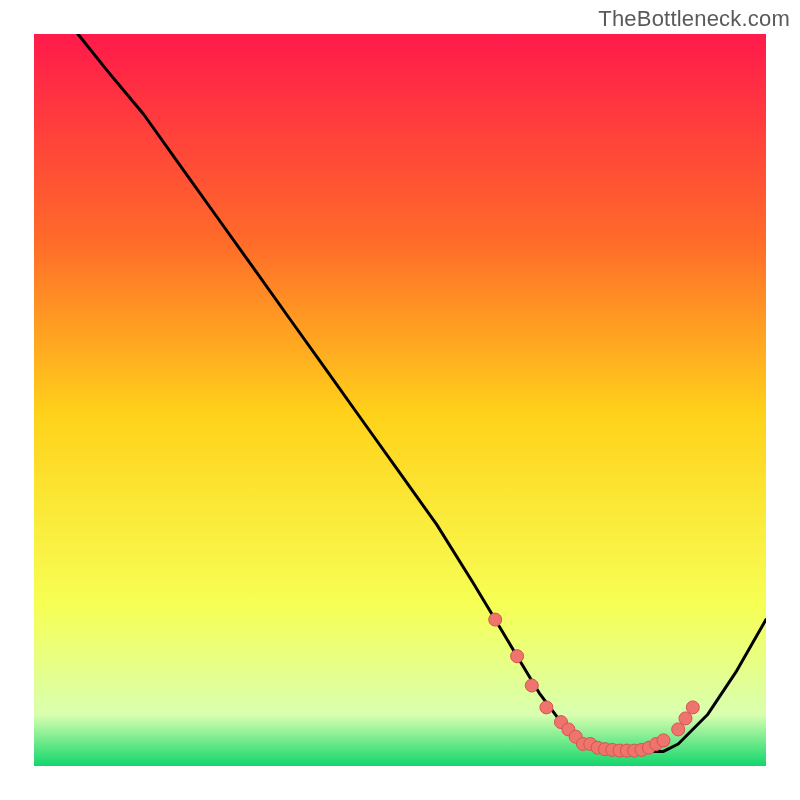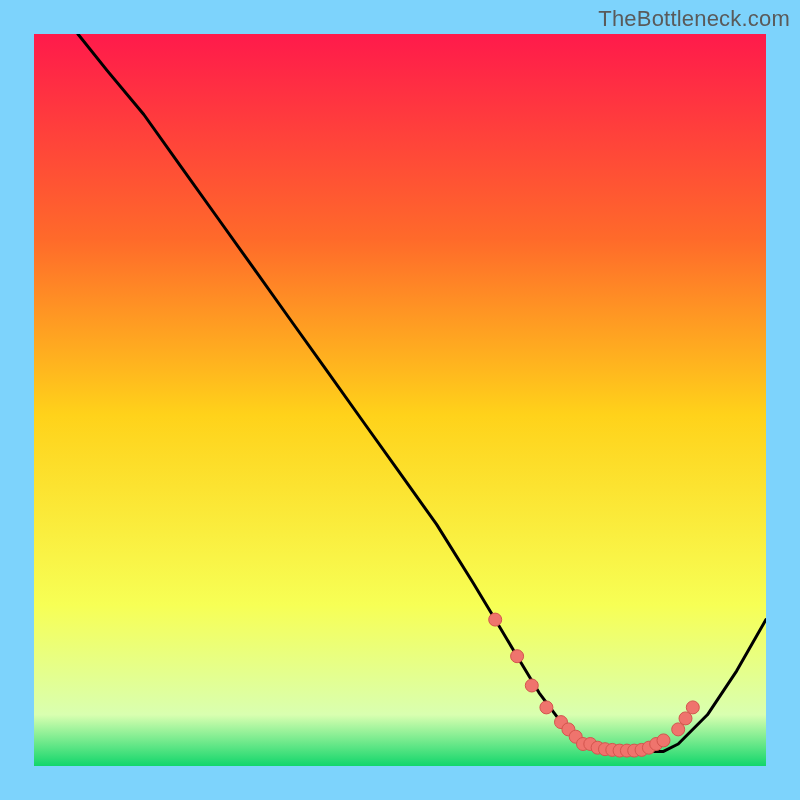--- a/index.html
+++ b/index.html
@@ -8,21 +8,21 @@
     width: 800px;
     height: 800px;
     background: #000;
     overflow: hidden;
     font-family: Arial, Helvetica, sans-serif;
   }
   .frame {
     position: relative;
     width: 800px;
     height: 800px;
-    background: #7dd3fc;
+    background: #ffffff;
   }
   .watermark {
     position: absolute;
     top: 6px;
     right: 10px;
     color: #5a5a5a;
     font-size: 22px;
     font-weight: 500;
     letter-spacing: 0.2px;
     z-index: 5;

